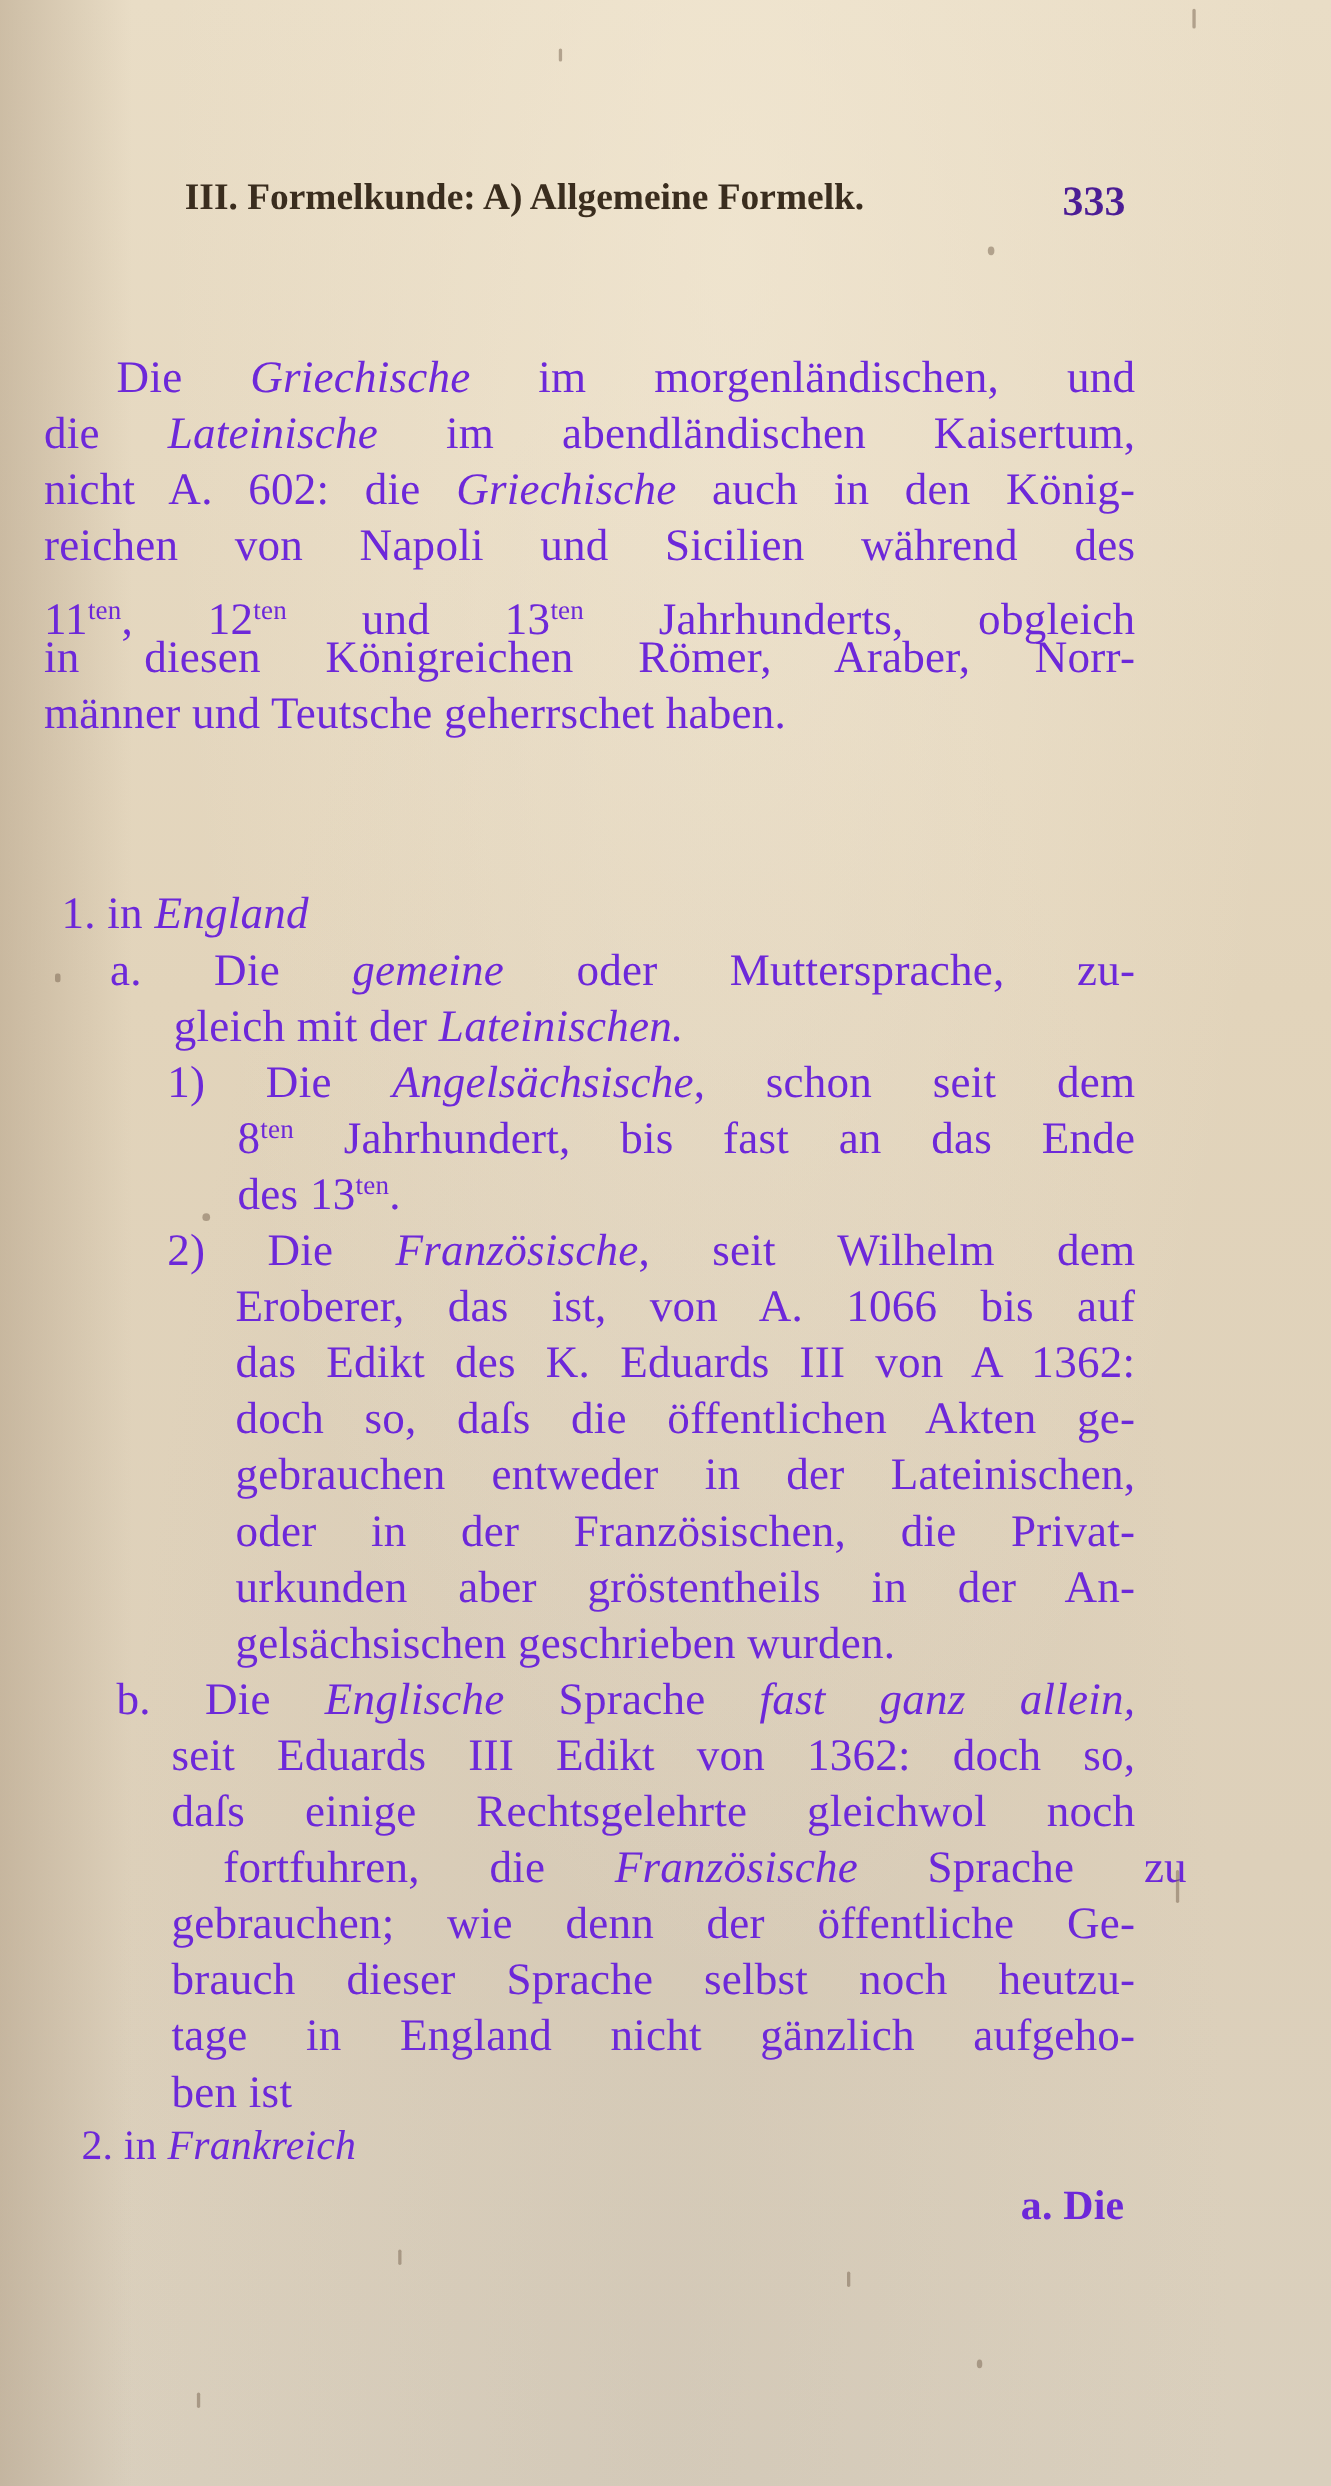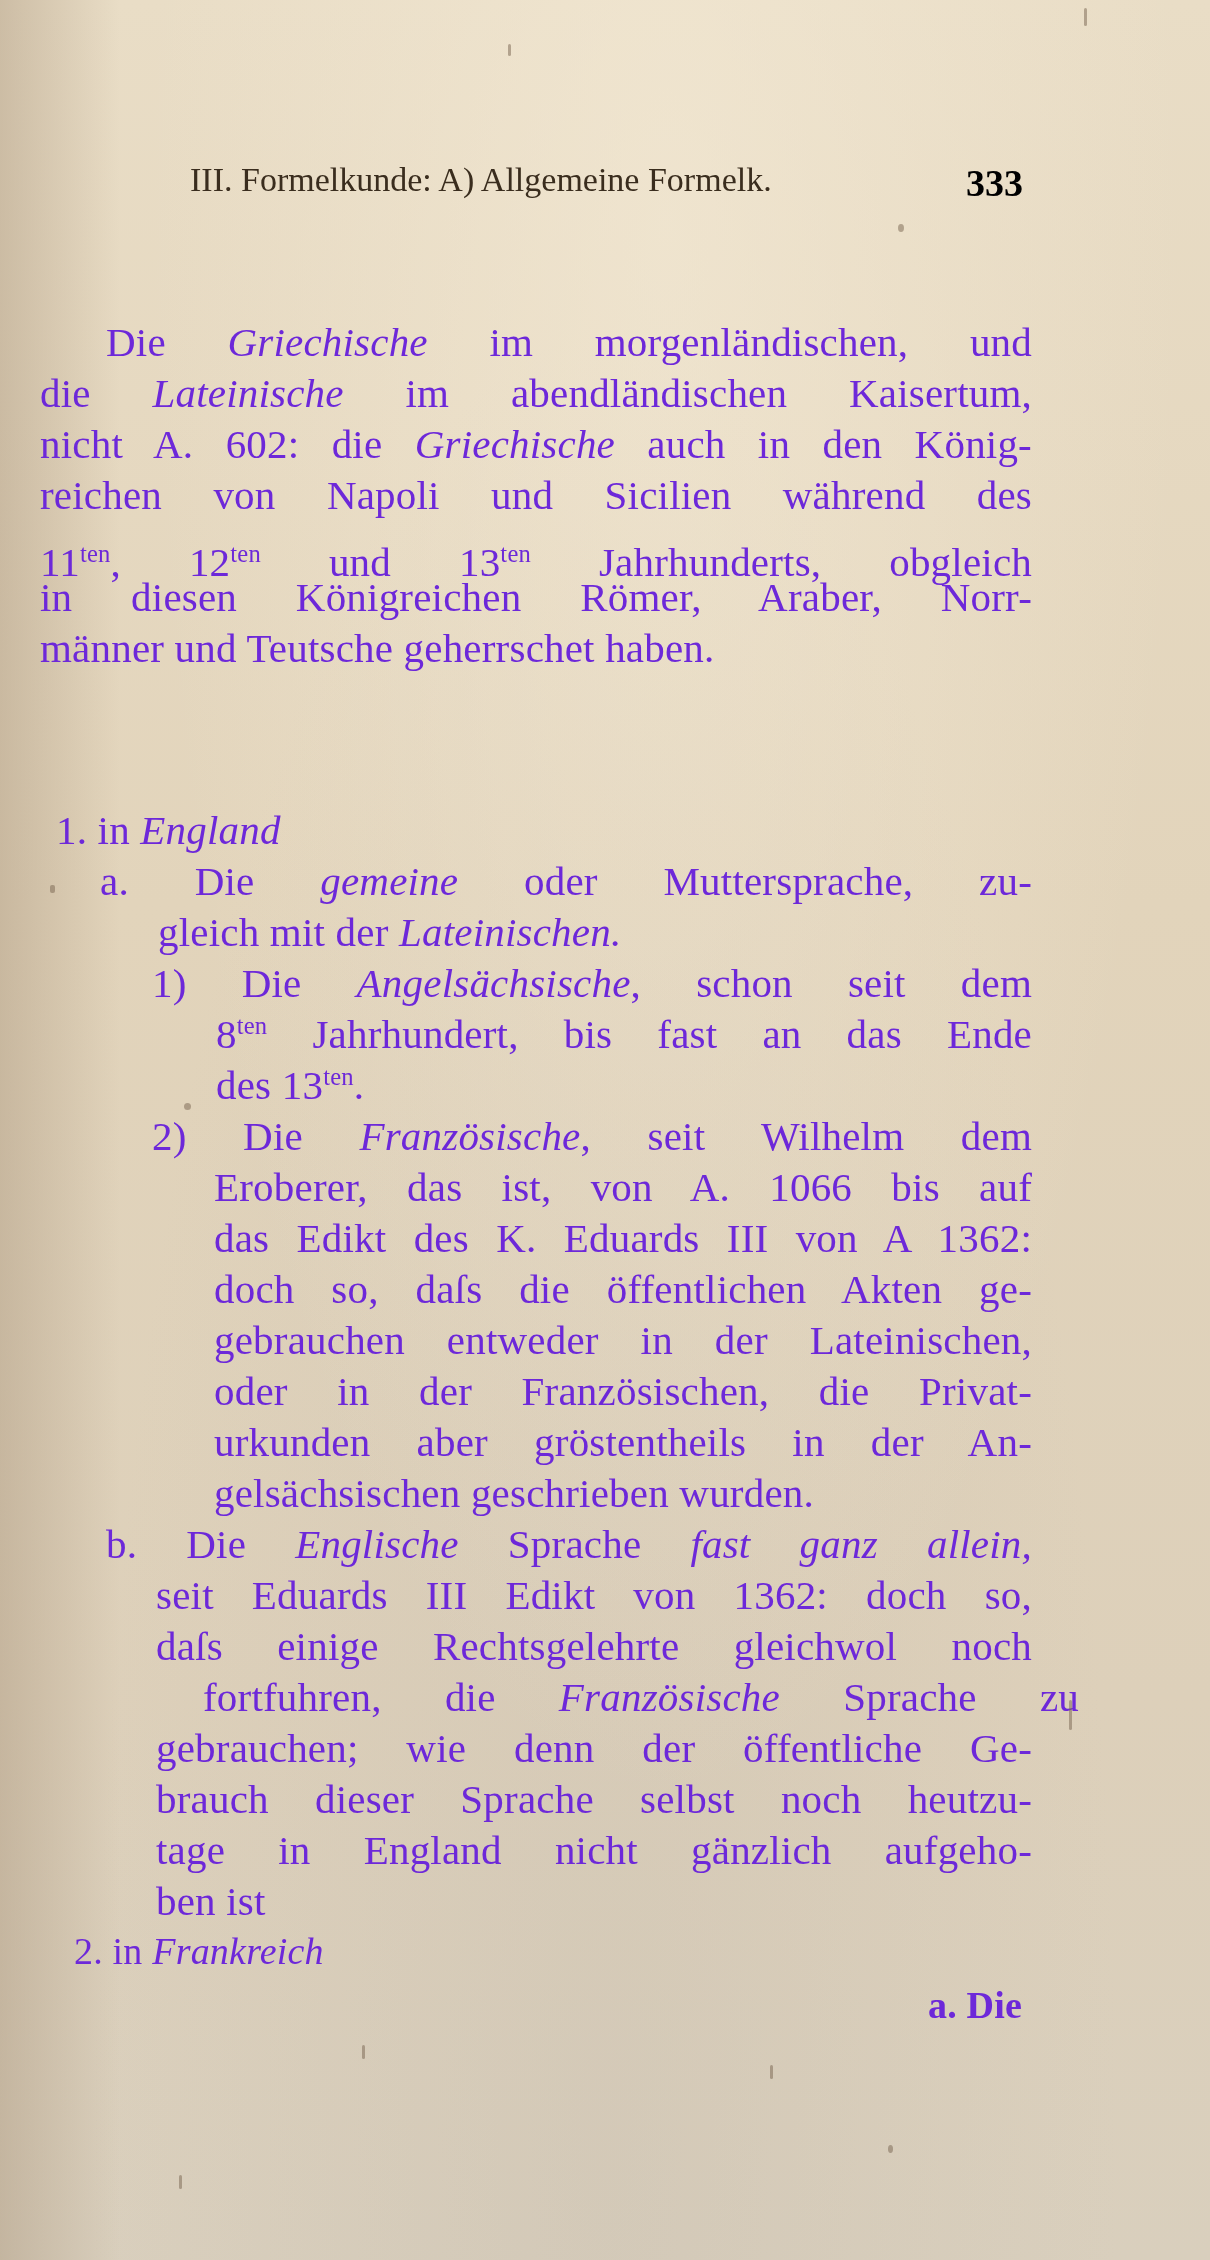--- a/index.html
+++ b/index.html
@@ -31,31 +31,30 @@
       line-height: 1;
     }
     .it { font-style: italic; }
     sup.sup {
       font-size: 60%;
       vertical-align: 0.55em;
       line-height: 0;
     }
     .header {
       font-family: "Liberation Serif", serif;
-      font-weight: normal;
+      font-weight: bold;
       font-size: 34px;
       color: #3a2d1e;
       letter-spacing: 0px;
-      margin-left: 22px;
     }
     .pagenum {
       font-family: "Liberation Serif", serif;
       font-weight: bold;
       font-size: 38px;
-      color: #000000;
+      color: #4c1d95;
     }
     .subhead {
       font-family: "Liberation Serif", serif;
       font-size: 31px;
       color: #3a2d1e;
     }
     .subhead .it { font-weight: bold; }
     .body {
       font-family: Liberation Serif, serif;
       font-size: 41px;

